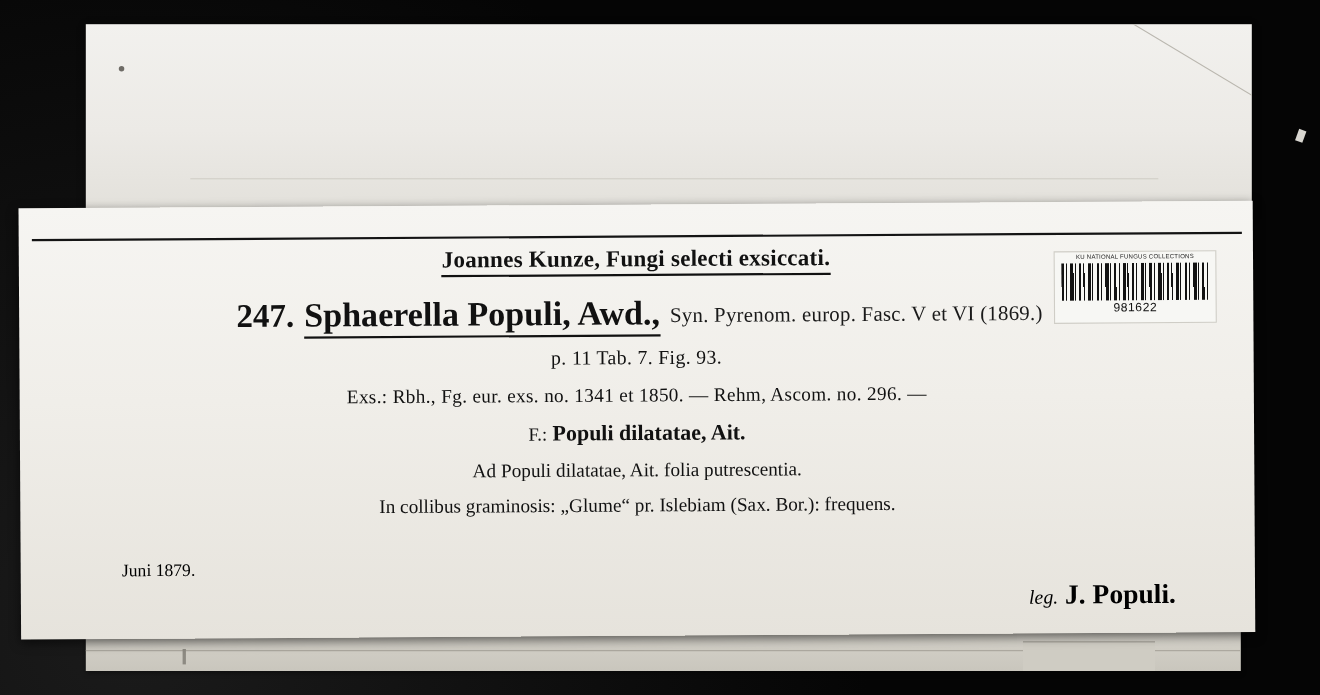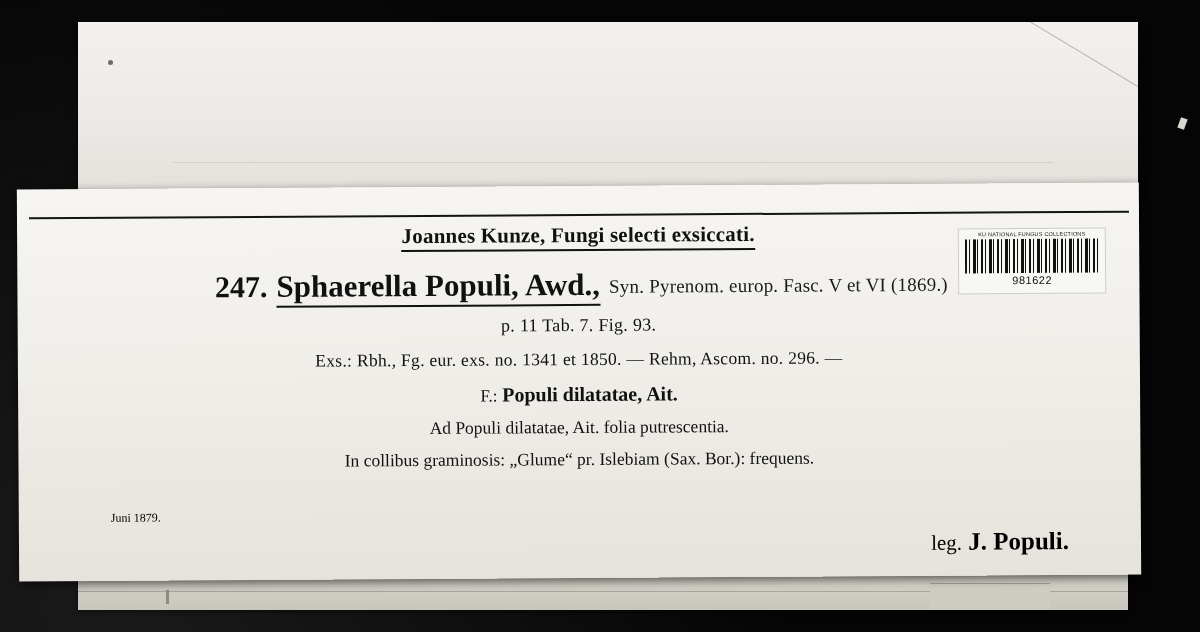--- a/index.html
+++ b/index.html
@@ -202,33 +202,34 @@
     position: absolute;
     left: 0;
     right: 0;
     top: 316px;
     height: 70px;
   }
   .date {
     position: absolute;
     left: 92px;
     top: 6px;
-    font-size: 12px;
+    font-size: 16px;
   }
   .collector {
     position: absolute;
     right: 72px;
     top: 28px;
     font-size: 25px;
     font-weight: bold;
     white-space: nowrap;
   }
   .collector .leg {
-    font-size: 21px;
+    font-size: 18px;
     font-weight: normal;
+    font-style: italic;
   }
   
   .barcode {
     position: absolute;
     left: 958px;
     top: 228px;
     width: 146px;
     height: 64px;
     background: #f7f7f4;
     border: 1px solid #cfcdc6;

